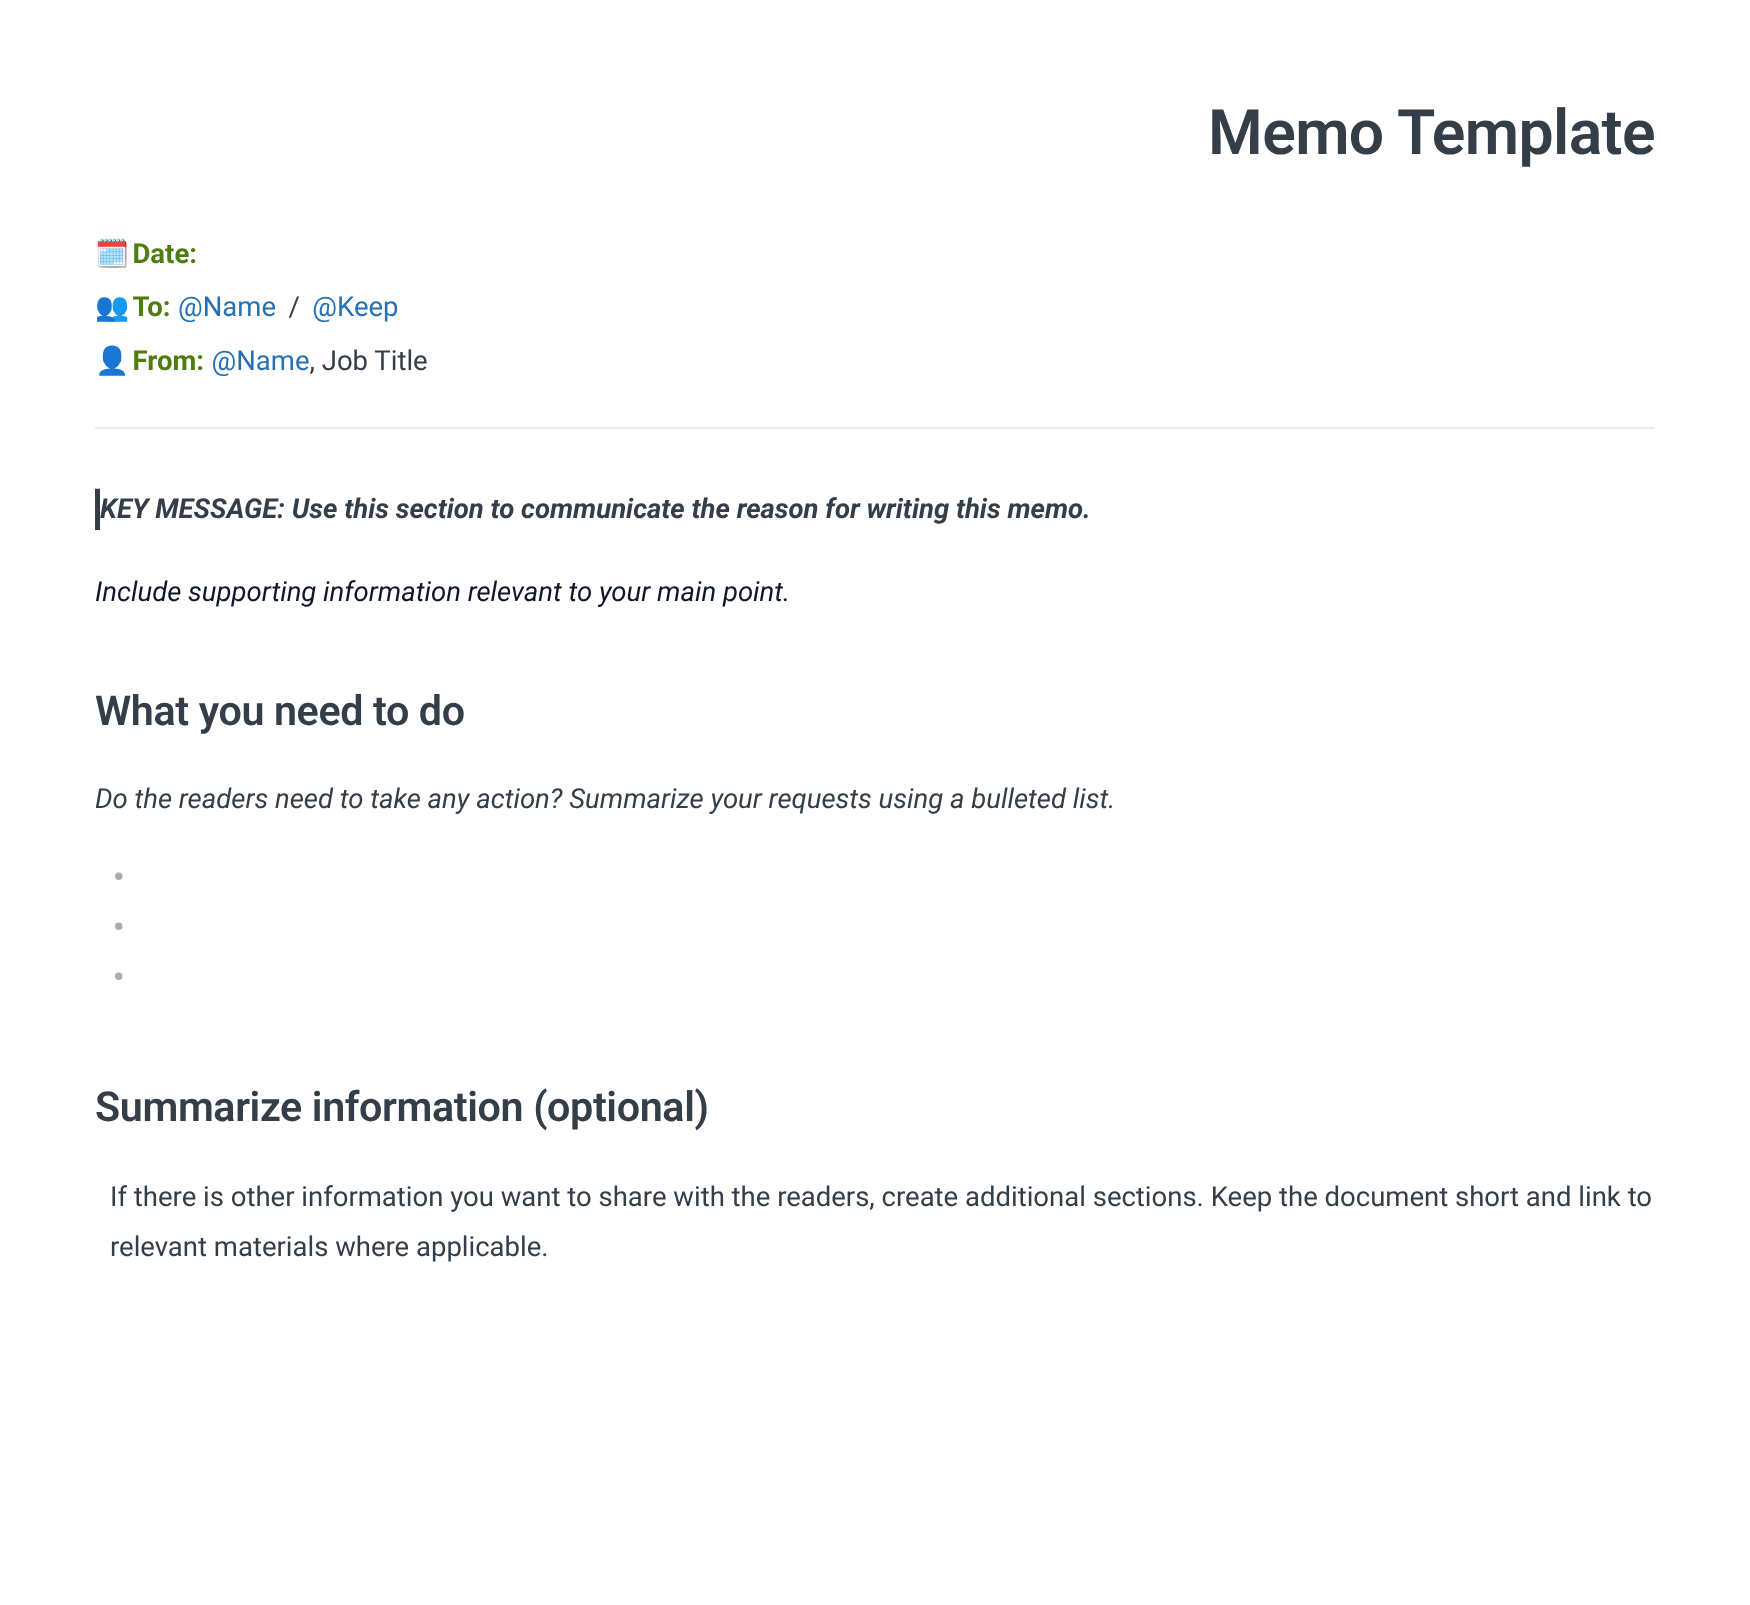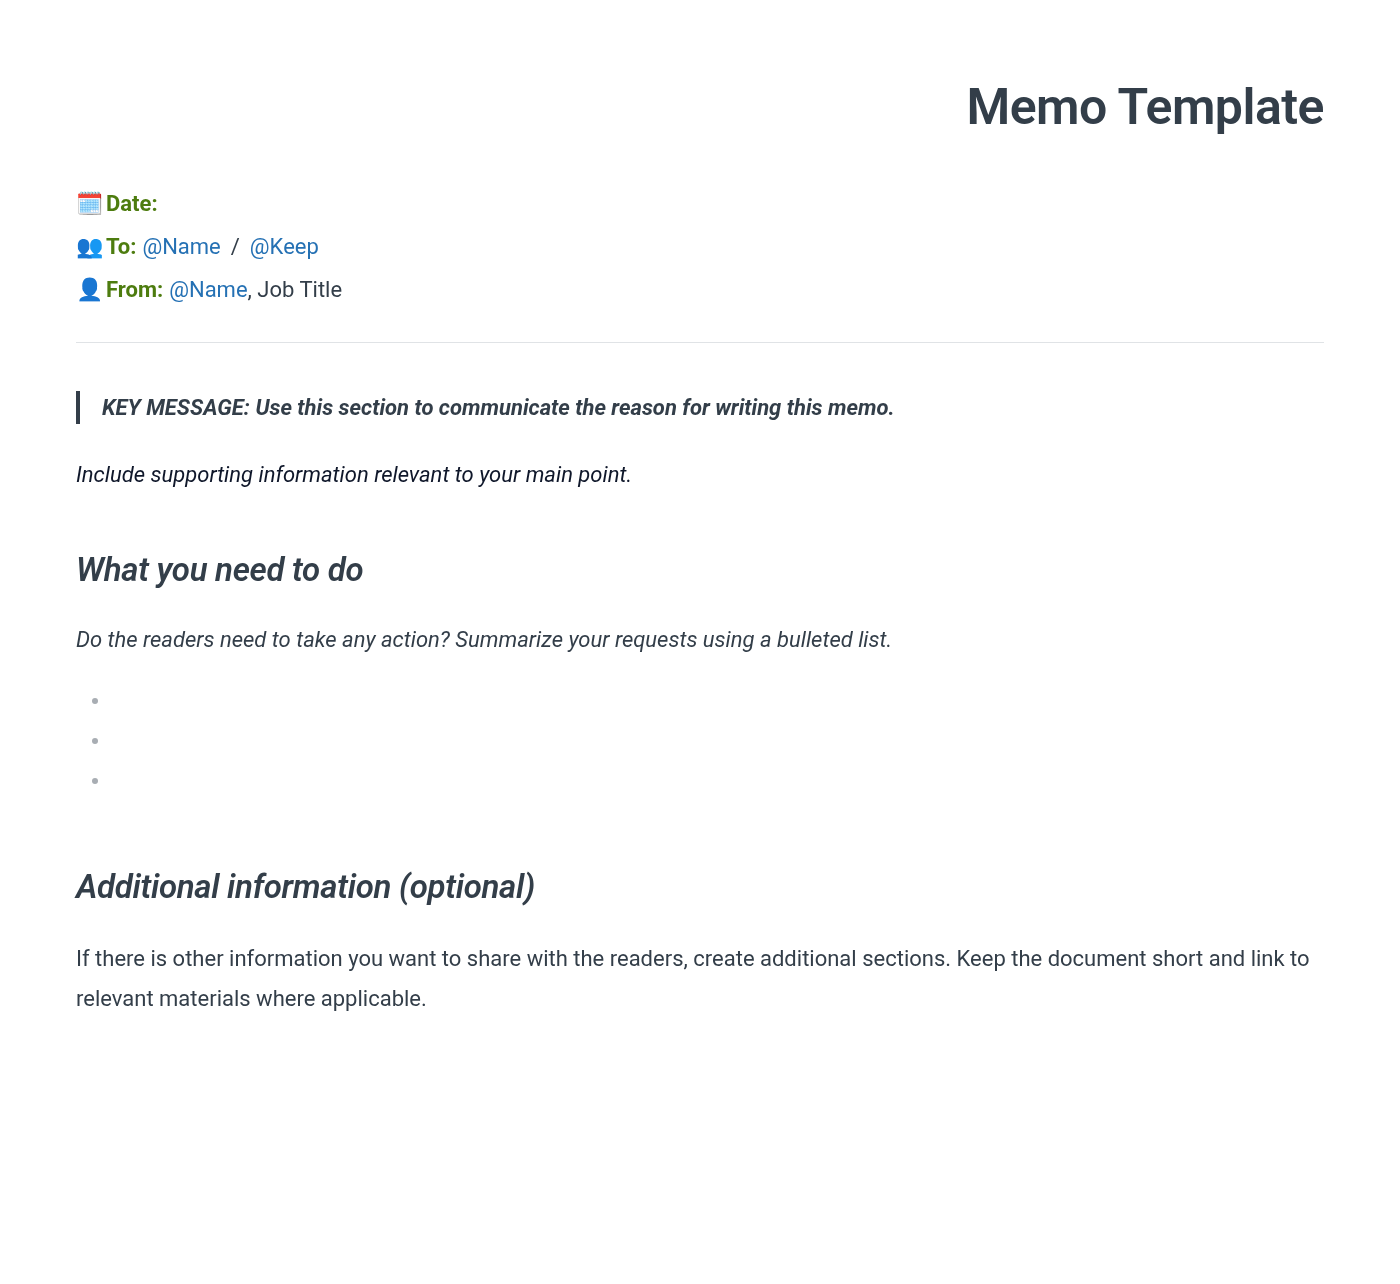--- a/index.html
+++ b/index.html
@@ -50,21 +50,20 @@
     .job-title {
       color: #333e49;
     }
     hr {
       border: none;
       border-top: 1px solid #e0e3e6;
       margin: 36px 0 48px 0;
     }
     blockquote {
       border-left: 4px solid #333e49;
-      padding-left: 22px;
       margin-bottom: 34px;
       margin-top: 12px;
     }
     blockquote p {
       font-style: italic;
       font-weight: 700;
       color: #333e49;
       font-size: 22px;
     }
     .supporting {
@@ -72,21 +71,20 @@
       color: #0f172a;
       margin-bottom: 54px;
       font-size: 22px;
     }
     h2 {
       font-size: 33px;
       font-weight: 600;
       color: #333e49;
       margin-bottom: 28px;
       letter-spacing: -0.3px;
-      font-style: italic;
     }
     .action-prompt {
       font-style: italic;
       color: #333e49;
       margin-bottom: 30px;
       font-size: 22px;
     }
     ul.bullets {
       list-style: none;
       padding-left: 16px;
@@ -105,20 +103,21 @@
       top: 12px;
       width: 6px;
       height: 6px;
       border-radius: 50%;
       background: #a8adb3;
     }
     .additional-text {
       color: #333e49;
       font-size: 22px;
       line-height: 1.8;
+      margin-left: 12px;
     }
   </style>
 </head>
 <body>
 
 <h1>Memo Template</h1>
 
 <div class="meta-row">
   <span class="icon">🗓️</span>
   <span class="meta-label">Date:</span>
@@ -151,15 +150,15 @@
 <h2>What you need to do</h2>
 
 <p class="action-prompt">Do the readers need to take any action? Summarize your requests using a bulleted list.</p>
 
 <ul class="bullets">
   <li></li>
   <li></li>
   <li></li>
 </ul>
 
-<h2>Additional information (optional)</h2>
+<h2>Summarize information (optional)</h2>
 
 <p class="additional-text">If there is other information you want to share with the readers, create additional sections. Keep the document short and link to relevant materials where applicable.</p>
 
 </body></html>

